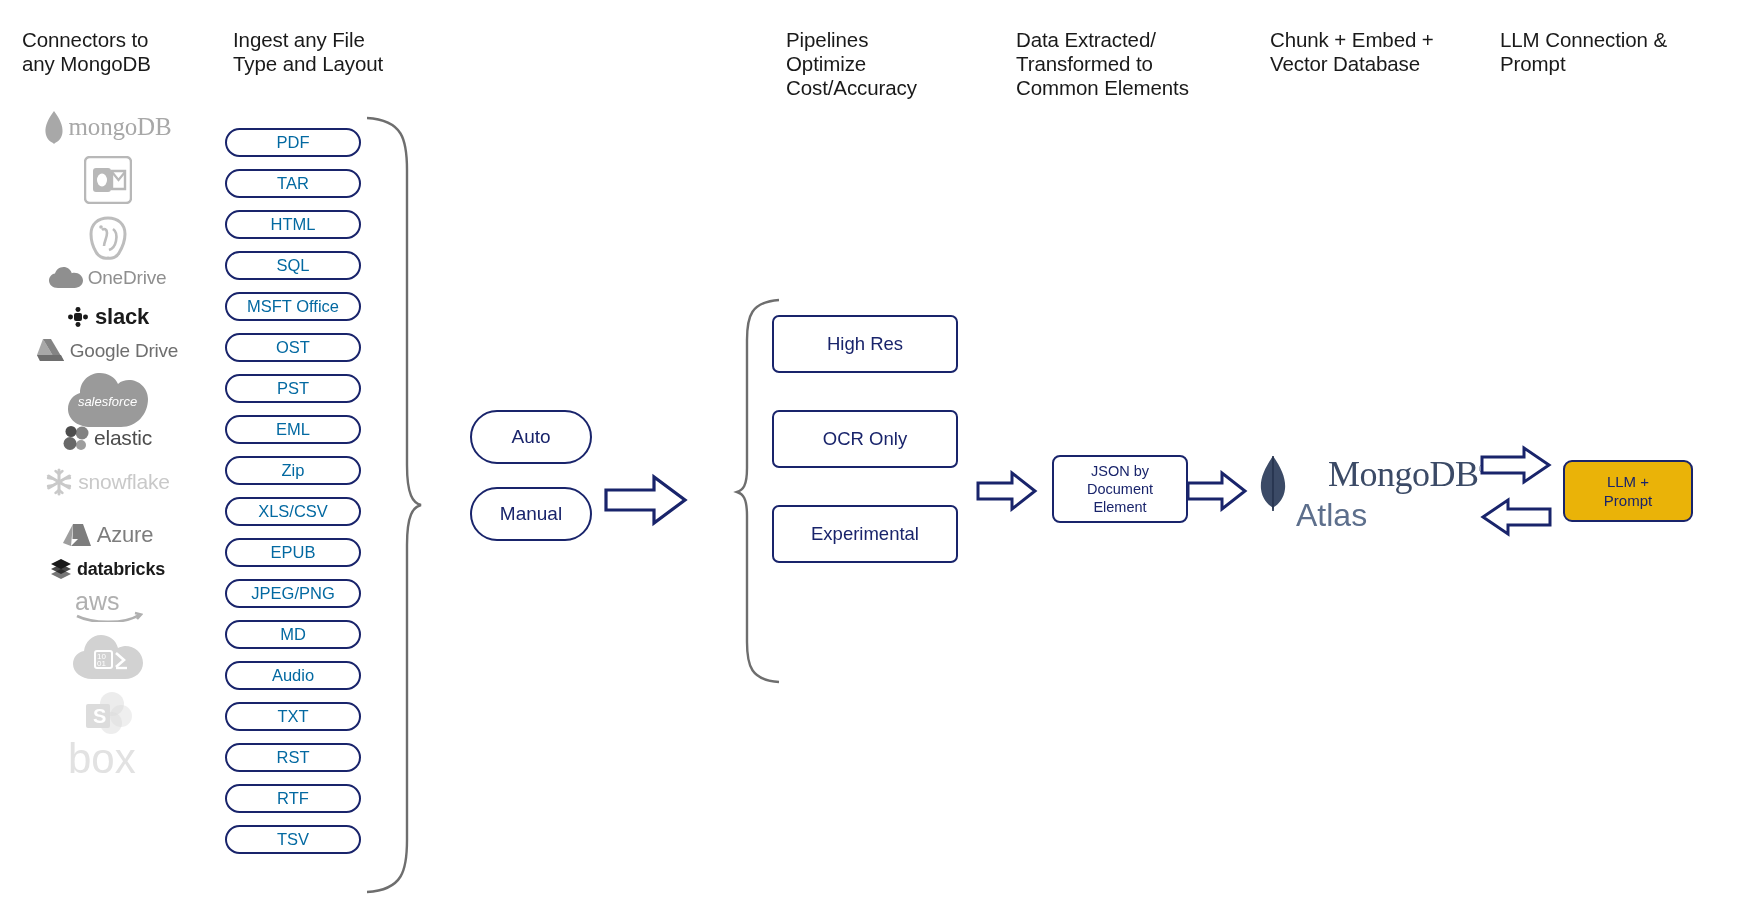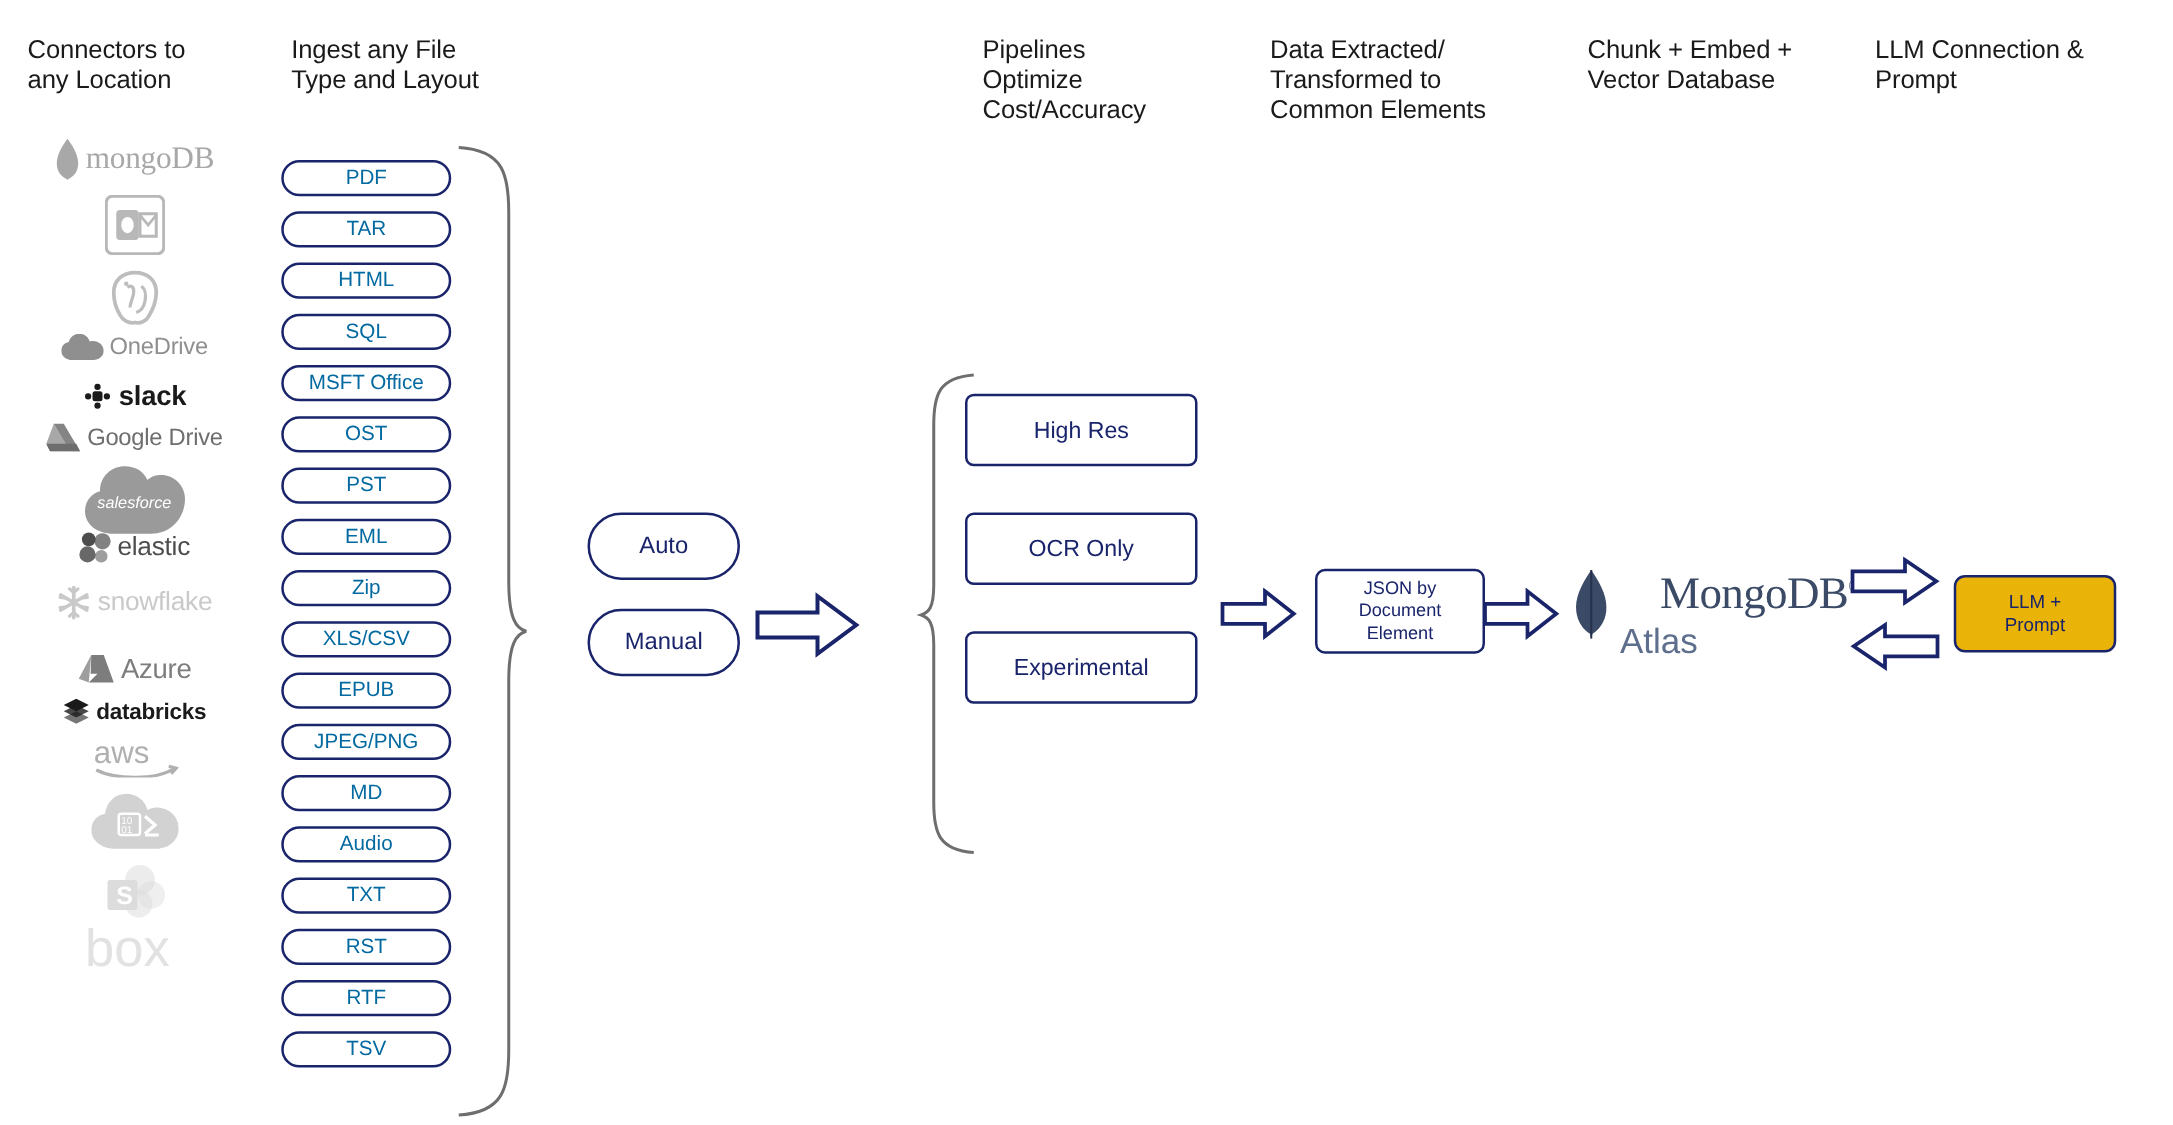--- a/index.html
+++ b/index.html
@@ -151,21 +151,21 @@
     white-space: nowrap;
     margin-left: 35px;
   }
   #mongo-atlas .m-reg {
     font-size: 13px;
     vertical-align: super;
   }
   #mongo-atlas .m-sub {
     position: absolute;
     left: 38px; top: 42px;
-    font-size: 28px;
+    font-size: 32px;
     color: #5d6f8c;
     letter-spacing: 0px;
   }
 
   
   #llm-box {
     position: absolute;
     left: 1563px;
     top: 460px;
     width: 130px;
@@ -184,21 +184,21 @@
     white-space: pre-line;
   }
 
   
   .arrow-svg { position: absolute; }
 </style>
 </head>
 <body>
 
 <div class="col-header" id="hdr-connectors">Connectors to
-any Location</div>
+any MongoDB</div>
 <div class="col-header" id="hdr-ingest">Ingest any File
 Type and Layout</div>
 <div class="col-header" id="hdr-pipelines">Pipelines
 Optimize
 Cost/Accuracy</div>
 <div class="col-header" id="hdr-extracted">Data Extracted/
 Transformed to
 Common Elements</div>
 <div class="col-header" id="hdr-chunk">Chunk + Embed +
 Vector Database</div>

